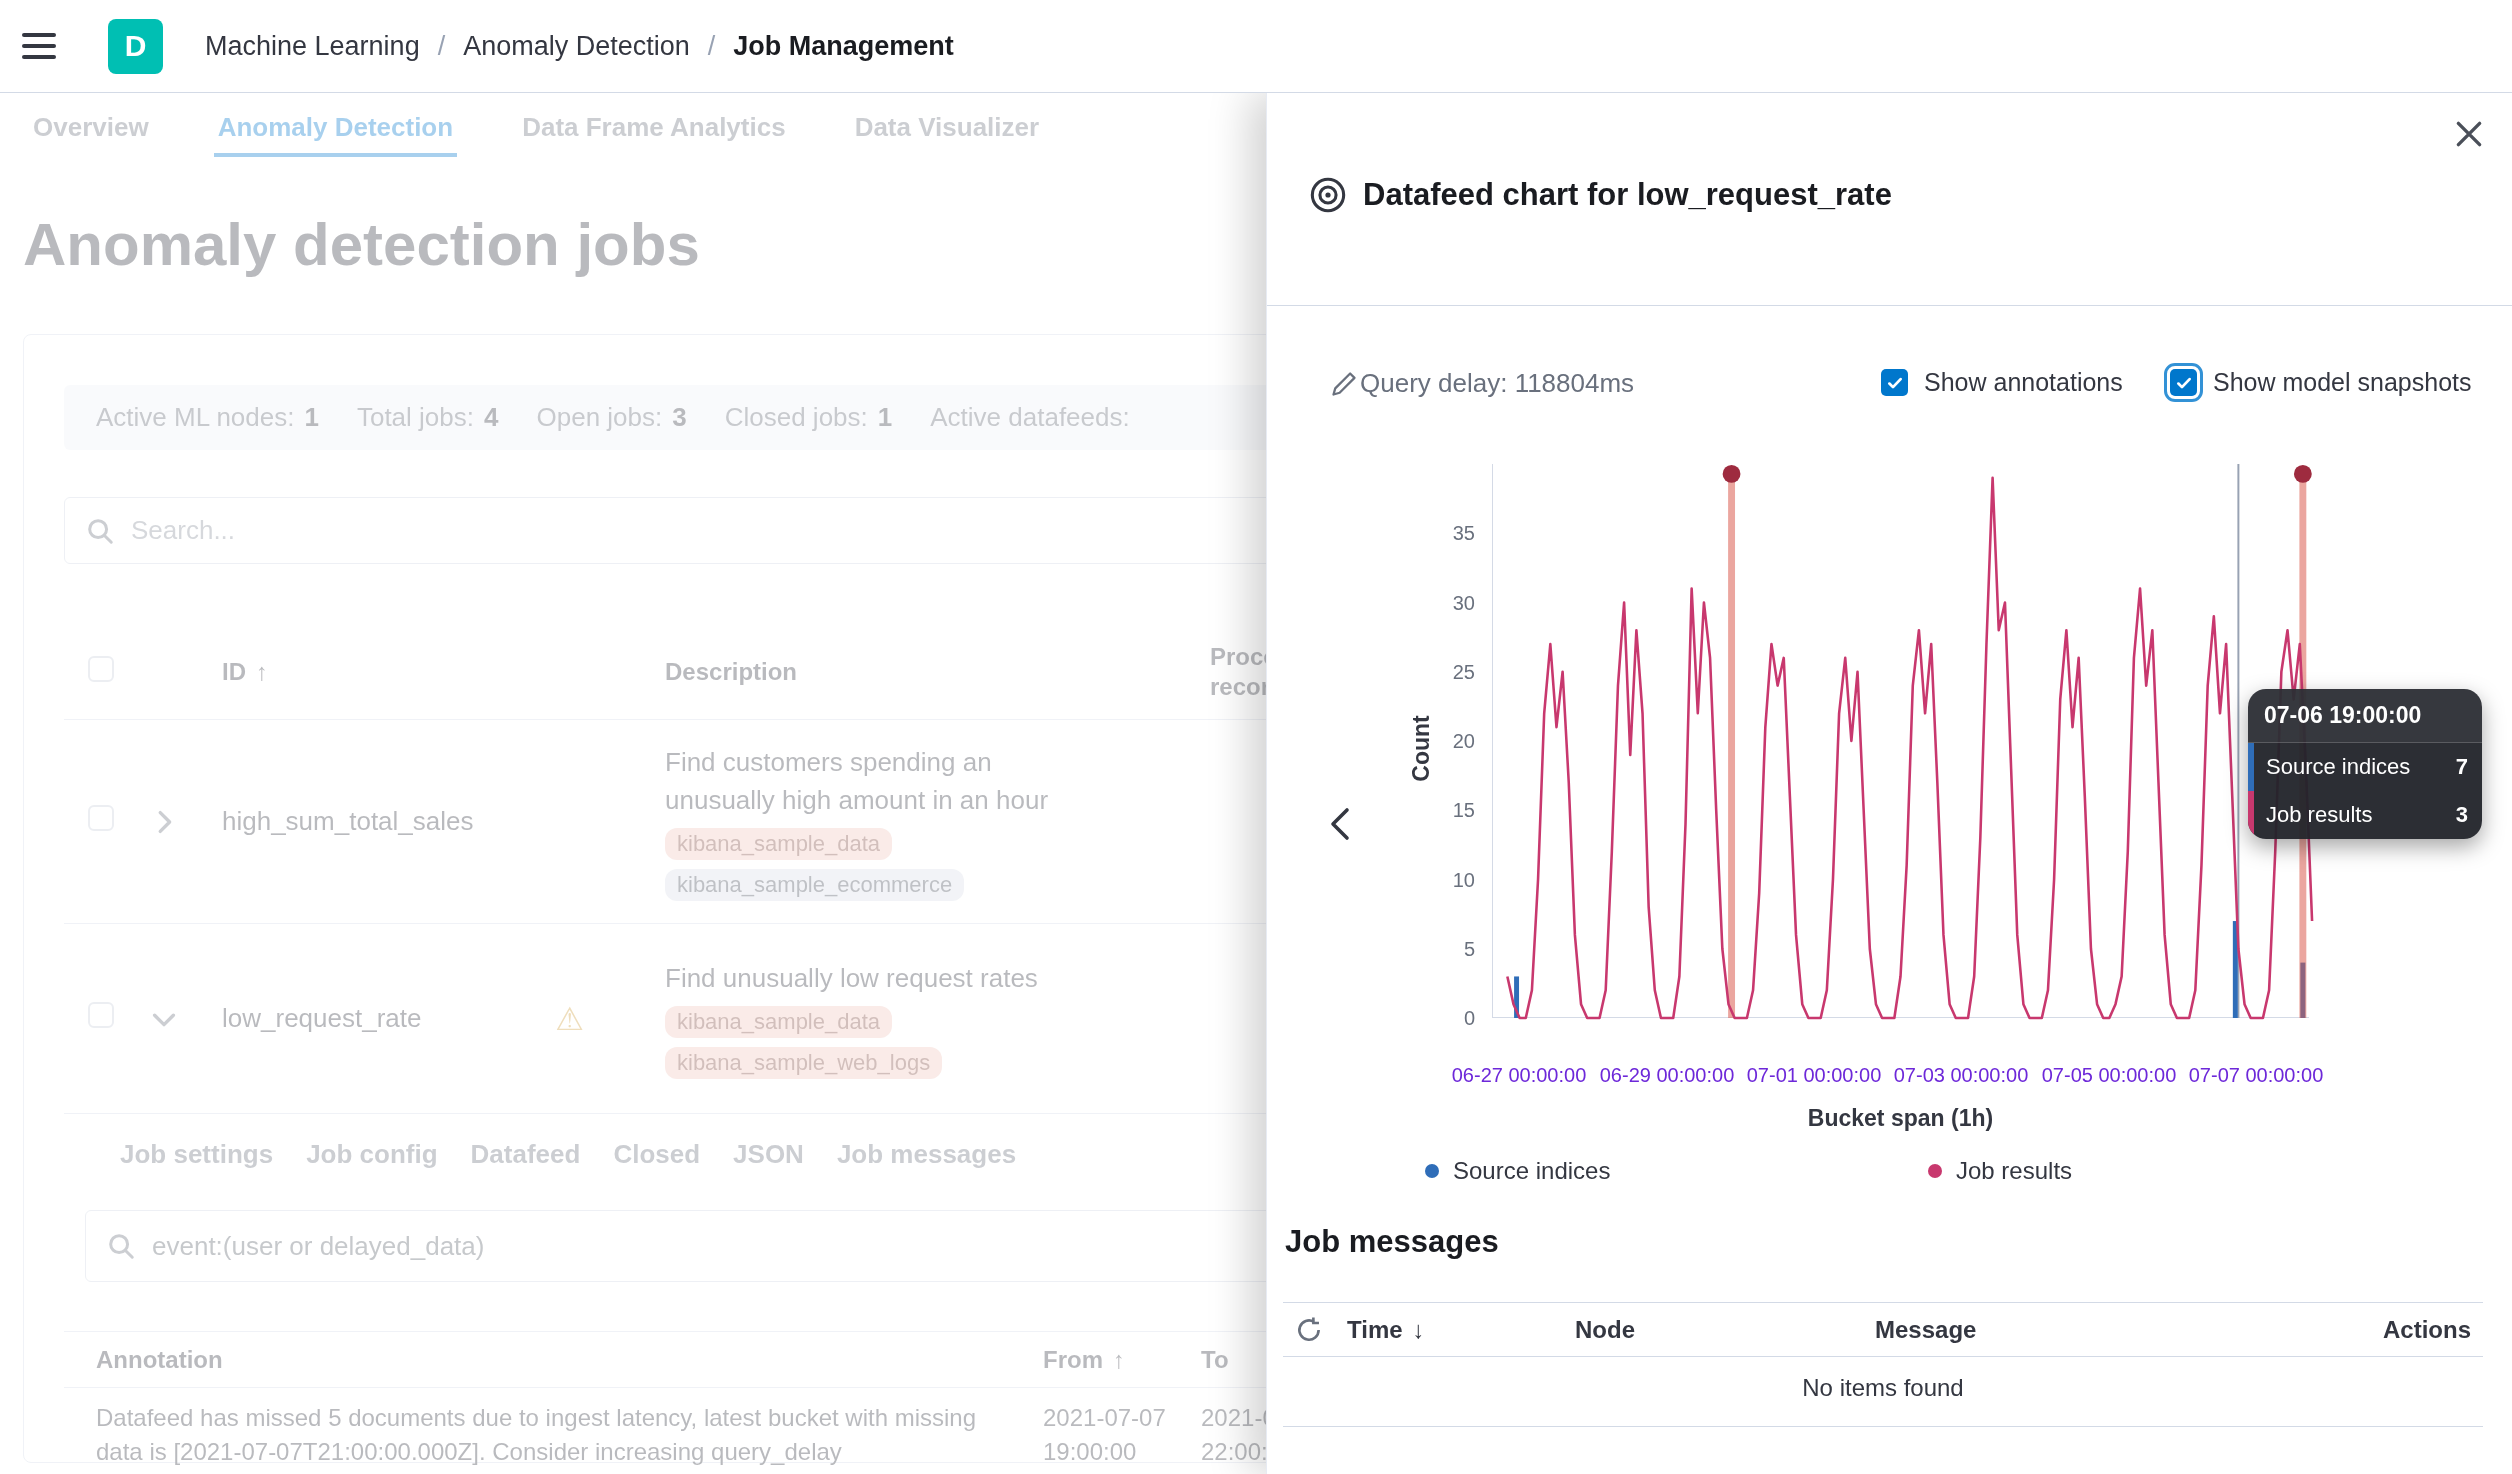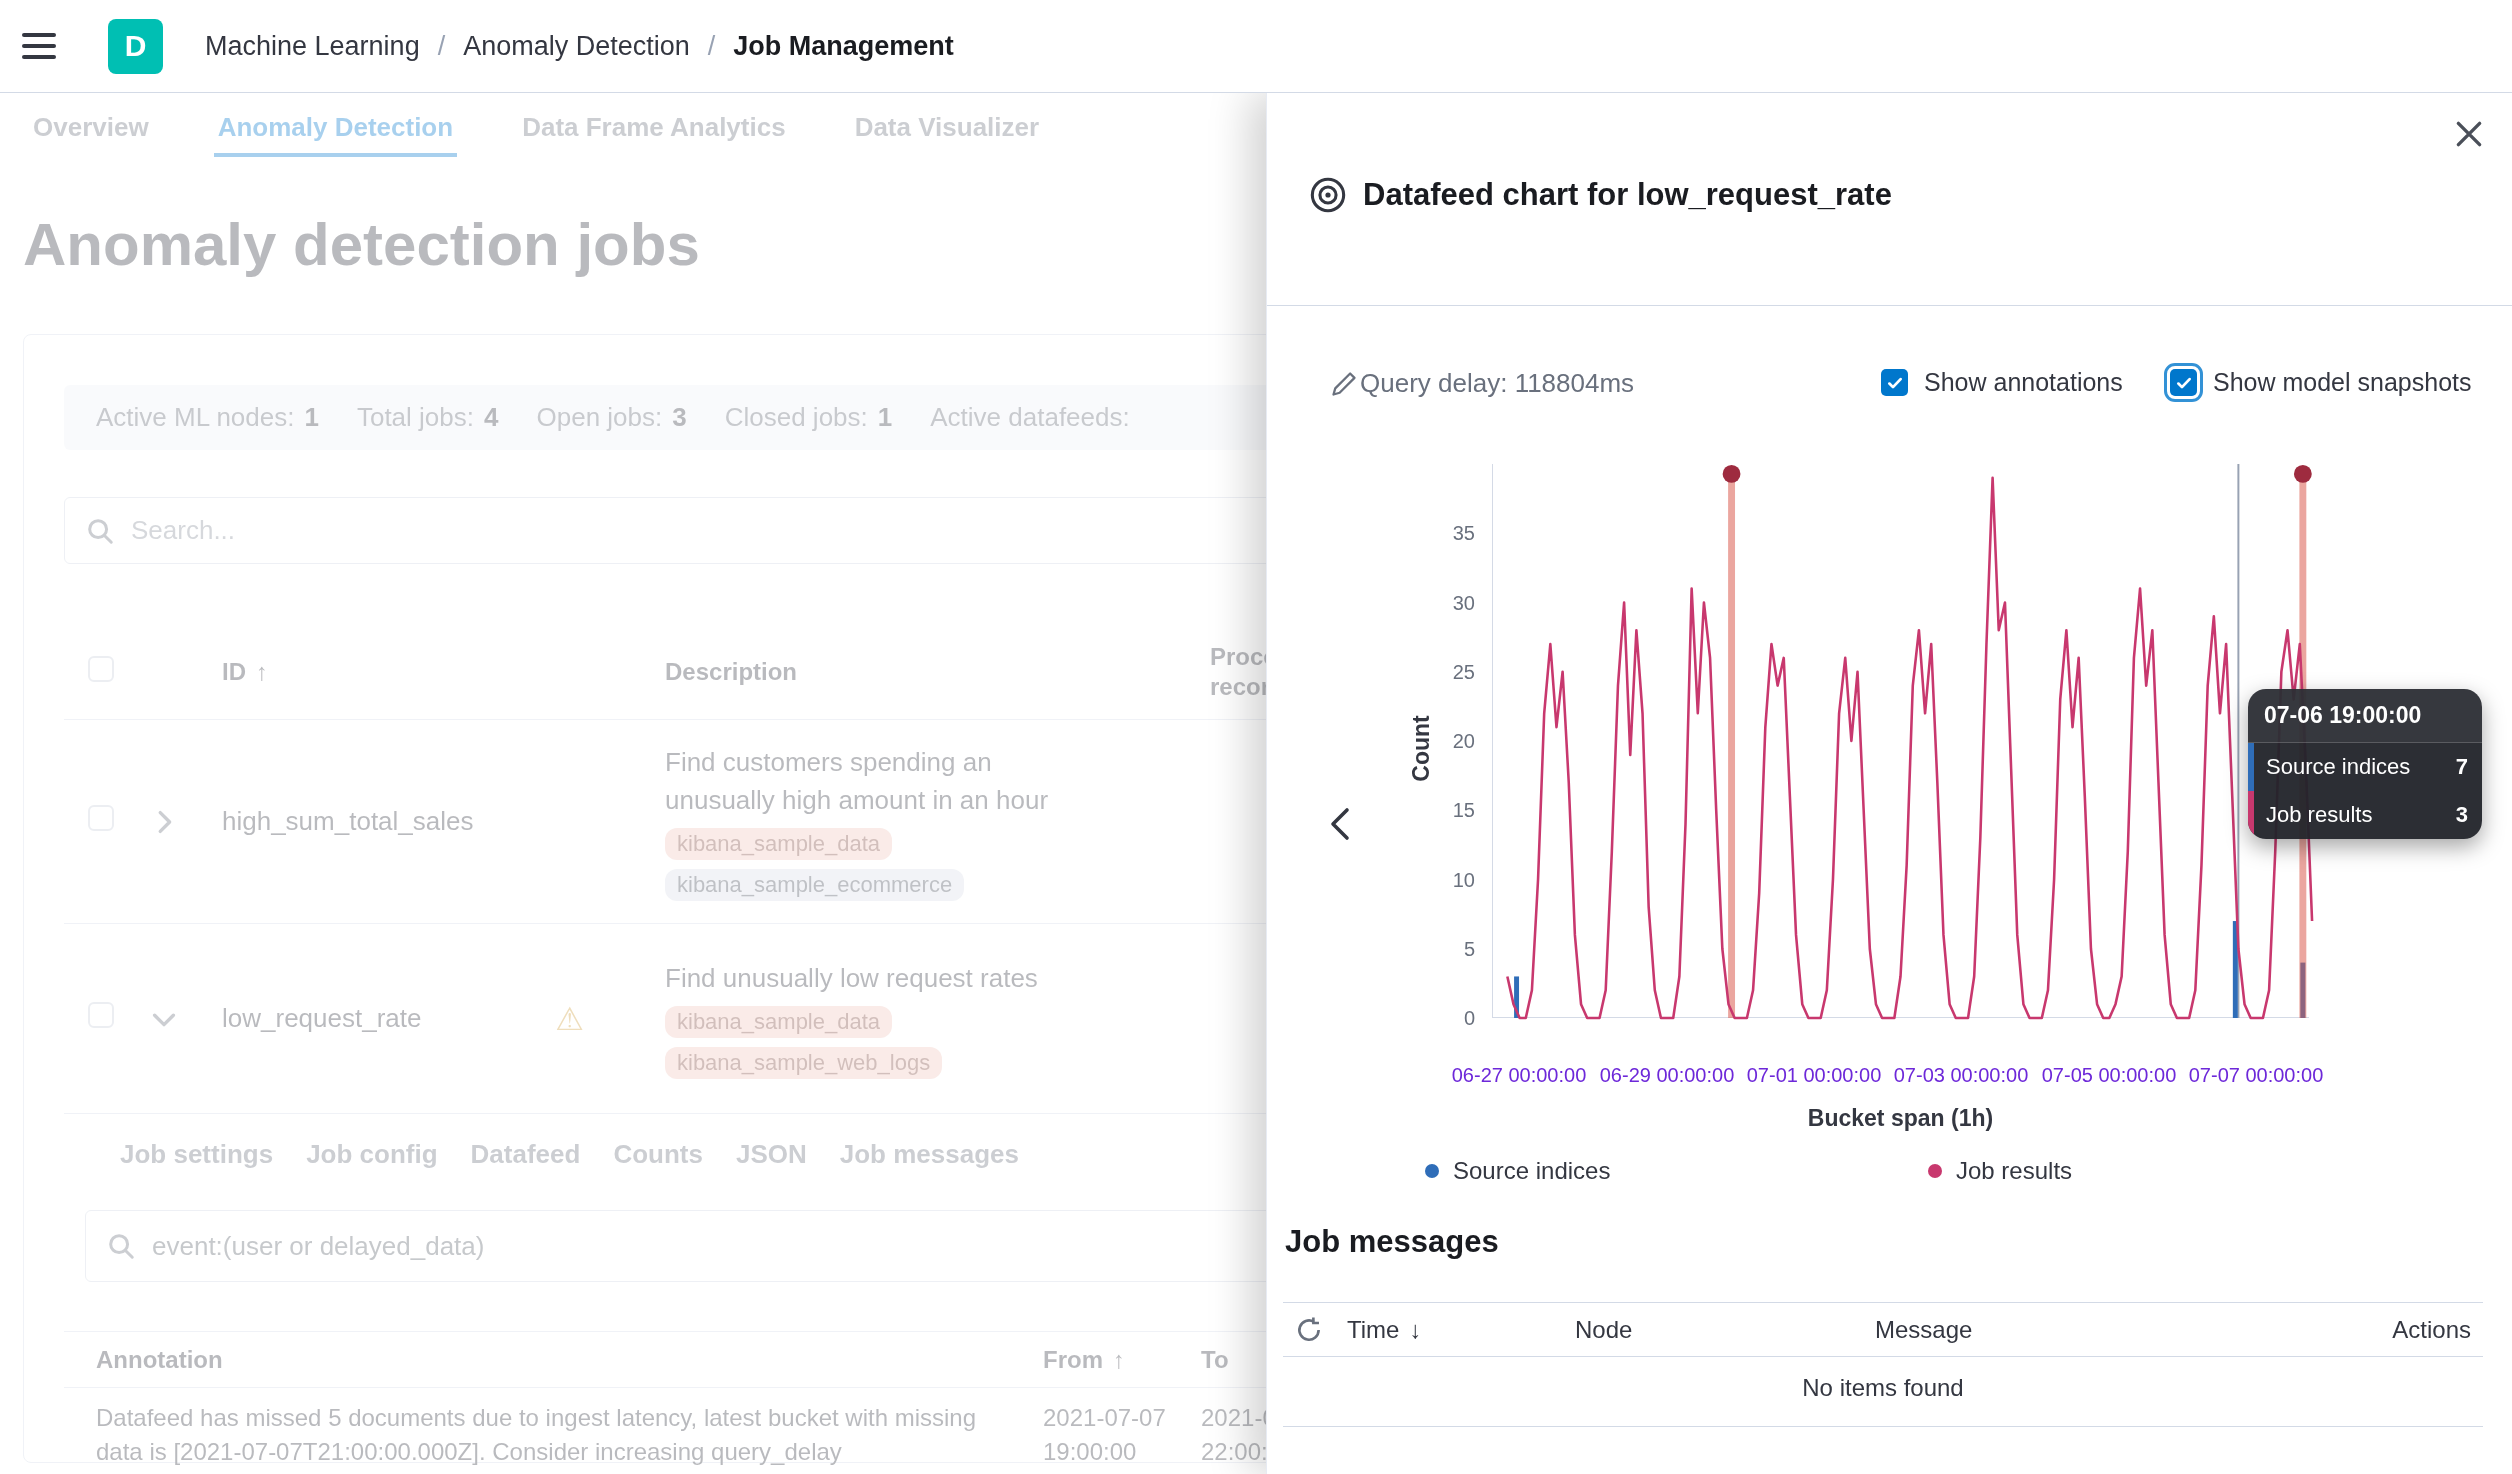--- a/index.html
+++ b/index.html
@@ -95,21 +95,21 @@
 .tt-stripe{width:6px;flex:0 0 6px}
 .tt-label{flex:1;padding:11px 0 11px 12px;white-space:nowrap}
 .tt-val{font-weight:700;padding:11px 14px 11px 8px}
 
 .legend-item{position:absolute;top:1064px;display:flex;align-items:center;gap:14px;font-size:24px;color:#343741;cursor:pointer}
 .legend-source{left:158px}
 .legend-job{left:661px}
 .legend-swatch{width:14px;height:14px;border-radius:50%}
 
 .jm-title{position:absolute;left:18px;top:1131px;font-size:31px;font-weight:700;color:#1a1c21}
-.jm-header{position:absolute;left:16px;top:1209px;width:1200px;height:55px;display:flex;align-items:center;border-top:1px solid #d3dae6;border-bottom:1px solid #d3dae6;font-size:24px;font-weight:400;color:#343741}
+.jm-header{position:absolute;left:16px;top:1209px;width:1200px;height:55px;display:flex;align-items:center;border-top:1px solid #d3dae6;border-bottom:1px solid #d3dae6;font-size:24px;font-weight:700;color:#343741}
 .jm-refresh{width:64px;padding-left:12px;display:flex;align-items:center;cursor:pointer;background:none;border:none}
 .jm-time{width:228px;display:flex;align-items:center;gap:10px;cursor:pointer}
 .jm-node{width:300px}
 .jm-message{flex:1}
 .jm-actions{text-align:right;padding-right:12px}
 .jm-empty{position:absolute;left:16px;top:1281px;width:1200px;text-align:center;font-size:24px;color:#343741}
 .jm-bottom{position:absolute;left:16px;top:1333px;width:1200px;border-top:1px solid #d3dae6}
 </style>
 </head>
 <body>
@@ -215,21 +215,21 @@
       <div class="desc-text">Find unusually low request rates</div>
       <div class="badge pink">kibana_sample_data</div>
       <div class="badge pink">kibana_sample_web_logs</div>
     </span>
   </div>
 
   <div class="detail-tabs">
     <span class="detail-tab">Job settings</span>
     <span class="detail-tab">Job config</span>
     <span class="detail-tab">Datafeed</span>
-    <span class="detail-tab">Counts</span>
+    <span class="detail-tab">Closed</span>
     <span class="detail-tab">JSON</span>
     <span class="detail-tab">Job messages</span>
   </div>
 
   <div class="search-box ann-search">
     <svg width="30" height="30" viewBox="0 0 16 16">
         <circle cx="7" cy="7" r="4.5" fill="none" stroke="#69707d" stroke-width="1.6"></circle>
         <line x1="10.5" y1="10.5" x2="14" y2="14" stroke="#69707d" stroke-width="1.6" stroke-linecap="round"></line>
       </svg>
     <input value="event:(user or delayed_data)" style="">

